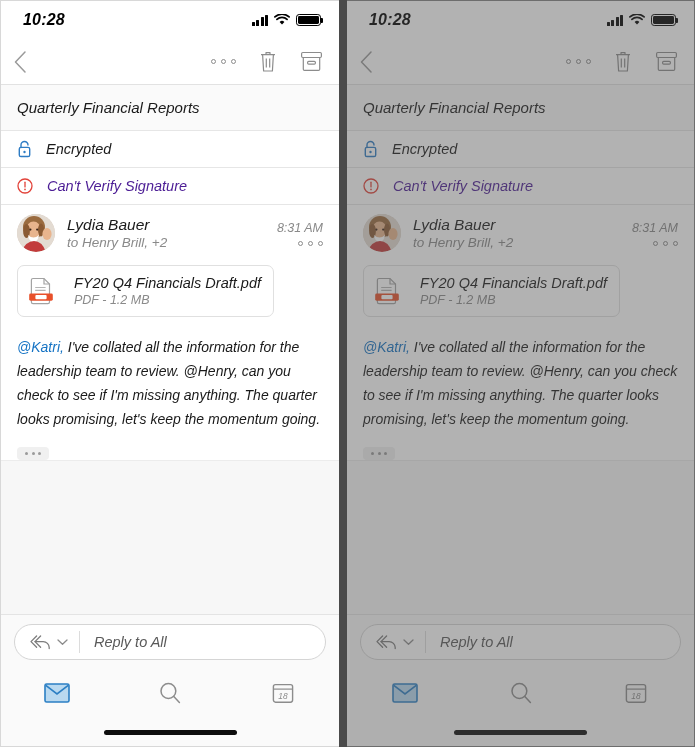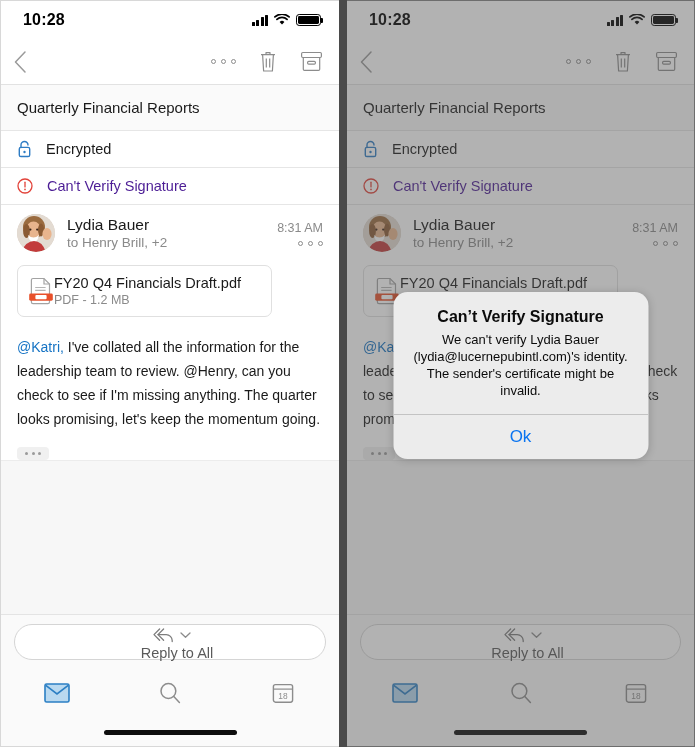--- a/index.html
+++ b/index.html
@@ -7,20 +7,21 @@
     width: 695px; height: 747px;
     background: #ffffff;
     font-family: "Liberation Sans", sans-serif;
     -webkit-font-smoothing: antialiased;
   }
   .stage {
     position: relative;
     width: 695px; height: 747px;
     display: flex;
     background: #4a4a4a;
+    font-style: italic;
   }
 
   
   .panel {
     position: relative;
     width: 339px;
     height: 747px;
     background: #ffffff;
     overflow: hidden;
     flex: 0 0 auto;
@@ -111,23 +112,23 @@
   }
   .sender-meta { flex: 1 1 auto; min-width: 0; }
   .sender-name { font-size: 15.5px; color: #1a1a1a; font-weight: 500; line-height: 19px; }
   .sender-to { font-size: 13.5px; color: #8a8a8a; line-height: 17px; }
   .sender-right { text-align: right; display: flex; flex-direction: column; align-items: flex-end; gap: 6px; }
   .sender-time { font-size: 12.5px; color: #8a8a8a; }
 
   
   .attach-wrap { padding: 4px 16px 8px 16px; background: #fff; }
   .attach {
-    display: inline-flex; align-items: center; gap: 0;
+    display: inline-flex; align-items: center; gap: 20px;
     border: 1px solid #e0e0e0; border-radius: 7px;
-    padding: 8px 30px 8px 10px; background: #fff;
+    padding: 8px 12px 8px 10px; background: #fff;
     max-width: 100%;
   }
   .attach-name { font-size: 14.5px; color: #1a1a1a; line-height: 18px; }
   .attach-meta { font-size: 12.5px; color: #8a8a8a; line-height: 16px; }
 
   
   .body-wrap { padding: 10px 16px 0 16px; background: #fff; flex: 0 0 auto; }
   .body-text { font-size: 14px; line-height: 24px; color: #1a1a1a; }
   .body-text .mention { color: #1573c4; }
   .more-btn {
@@ -140,21 +141,21 @@
   .filler { flex: 1 1 auto; background: #f7f7f7; border-top: 1px solid #ececec; }
 
   
   .replybar {
     flex: 0 0 54px; display: flex; align-items: center;
     padding: 0 13px; background: #fafafa;
     border-top: 1px solid #e4e4e4;
   }
   .reply-pill {
     display: flex; align-items: center; width: 100%; height: 36px;
-    border: 1px solid #d5d5d5; border-radius: 18px; background: #fff; flex-direction: column;
+    border: 1px solid #d5d5d5; border-radius: 18px; background: #fff;
   }
   .reply-icon-grp { display: flex; align-items: center; gap: 5px; padding: 0 11px 0 13px; }
   .reply-divider { width: 1px; height: 22px; background: #dcdcdc; }
   .reply-text { font-size: 14.5px; color: #5a5a5a; padding-left: 14px; }
 
   
   .tabbar {
     flex: 0 0 50px; display: flex; align-items: center;
     background: #fafafa;
   }
@@ -543,23 +544,15 @@
         </div>
       </div>
 
       <div class="homebar">
           <i></i>
         </div>
     </div>
 
     <div class="dim"></div>
 
-    <div class="dialog">
-      <div class="dialog-body">
-        <div class="dialog-title">Can’t Verify Signature</div>
-        <div class="dialog-msg">We can't verify Lydia Bauer (lydia@lucernepubintl.com)'s identity. The sender's certificate might be invalid.</div>
-      </div>
-      <div class="dialog-sep"></div>
-      <div class="dialog-ok">Ok</div>
-    </div>
   </div>
 
 </div>
 
 </body></html>

